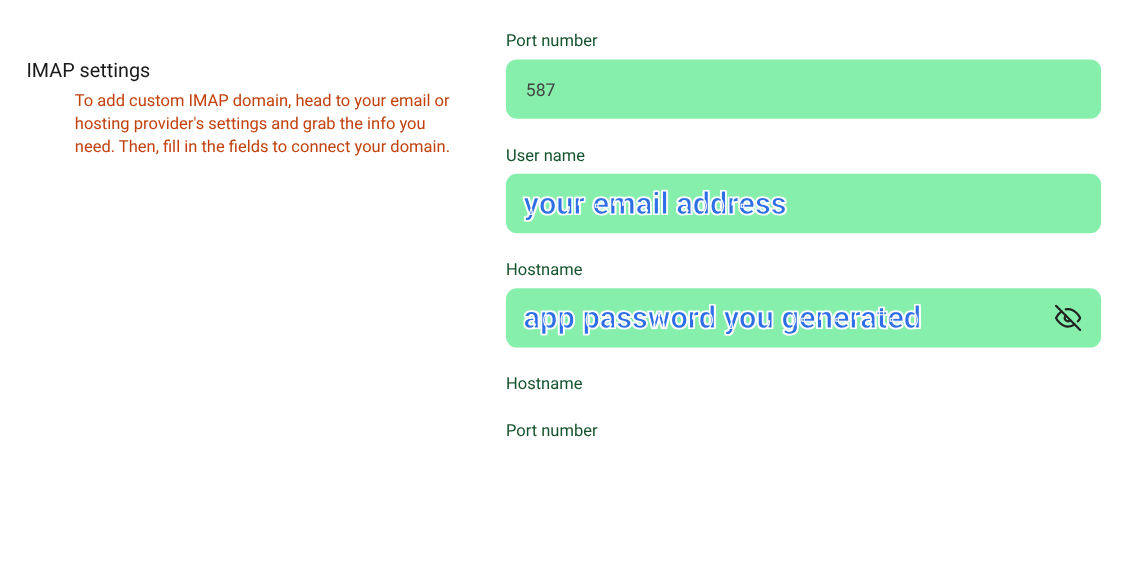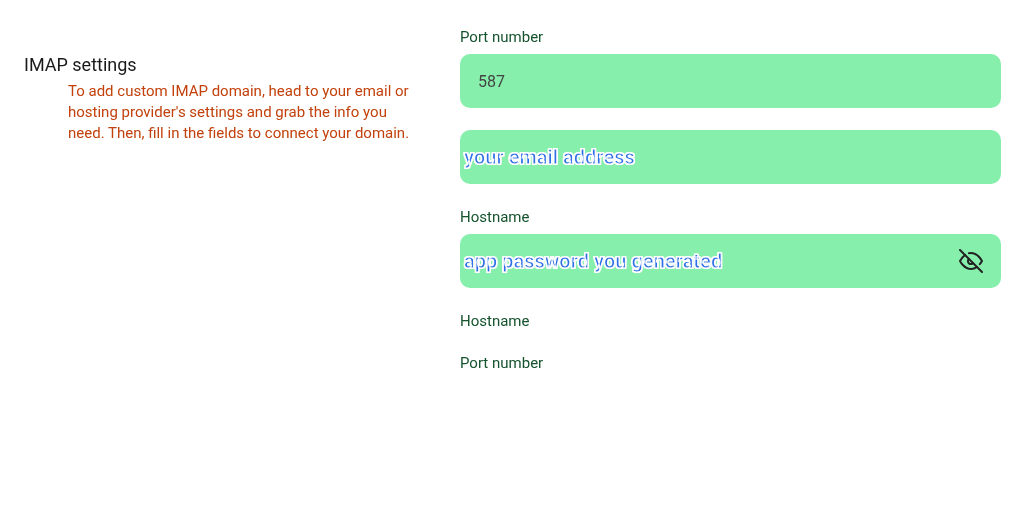--- a/index.html
+++ b/index.html
@@ -65,24 +65,24 @@
       font-size: 16px;
       color: #444;
       display: flex;
       align-items: center;
     }
     .field-input.with-icon {
       padding-right: 56px;
     }
     .overlay-text {
       position: absolute;
-      left: 4px;
+      left: 16px;
       top: 50%;
       transform: translateY(-50%);
-      font-size: 20px;
+      font-size: 28px;
       font-weight: 700;
       color: #2f6fe6;
       -webkit-text-stroke: 1px #ffffff;
       text-shadow:
         -1px -1px 0 #fff,
          1px -1px 0 #fff,
         -1px  1px 0 #fff,
          1px  1px 0 #fff,
          0 0 2px #fff;
       white-space: nowrap;
@@ -119,20 +119,21 @@
   <div class="right-col">
 
     <div class="field-group">
       <label class="field-label">Port number</label>
       <div class="field-input">
         <span class="input-value">587</span>
       </div>
     </div>
 
     <div class="field-group">
+      <label class="field-label">User name</label>
       <div class="field-input">
         <span class="overlay-text">your email address</span>
       </div>
     </div>
 
     <div class="field-group">
       <label class="field-label">Hostname</label>
       <div class="field-input with-icon">
         <span class="overlay-text">app password you generated</span>
         <span class="eye-icon">

